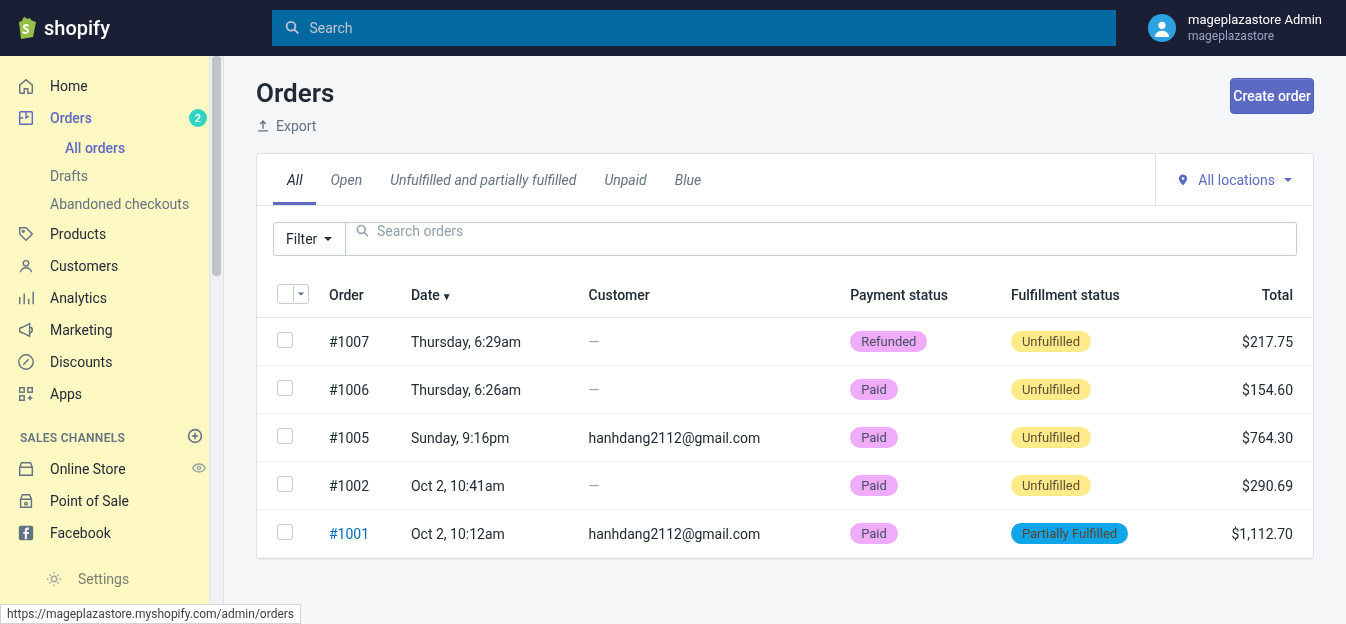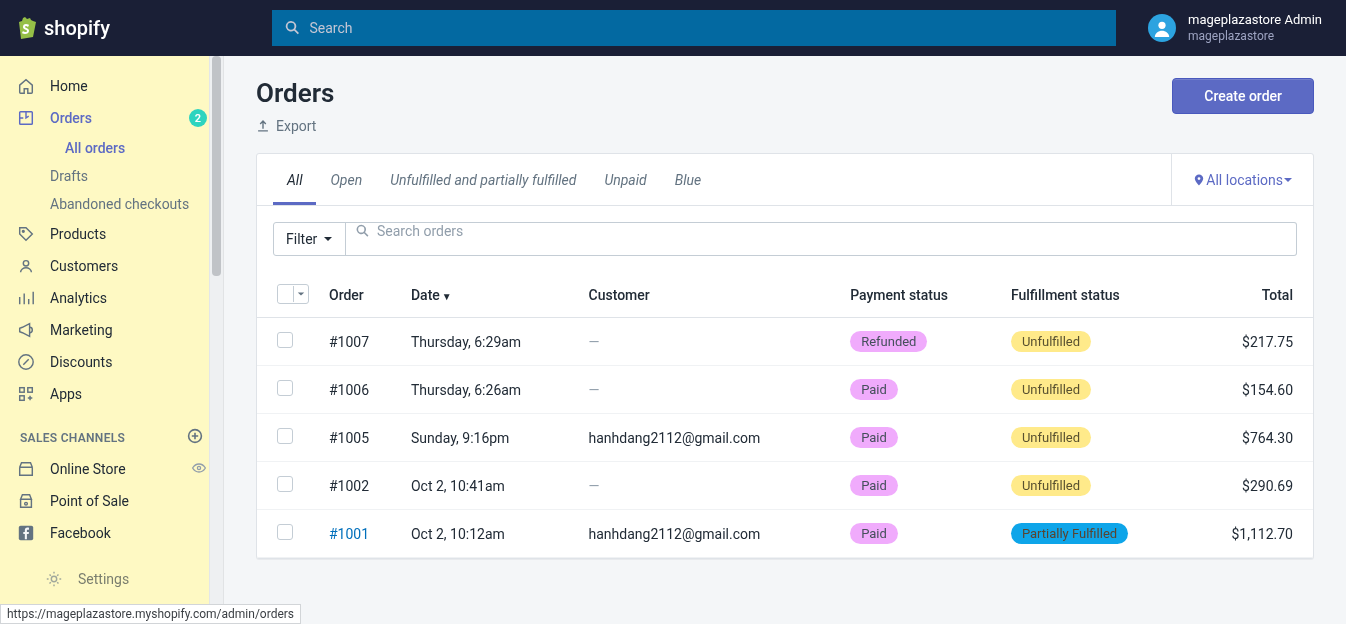--- a/index.html
+++ b/index.html
@@ -33,28 +33,28 @@
 .section-title { padding: 18px 20px 6px; font-size: 12px; font-weight: 600; color: #637381; letter-spacing: 0.3px; display: flex; align-items: center; justify-content: space-between; }
 .section-title .add { color: #637381; }
 .channel-trail { margin-left: auto; color: #919eab; }
 .sidebar-bottom { padding-top: 14px; margin-left: 28px; }
 .nav-item.cut { opacity: .6; }
 
 .main { flex: 1; overflow: auto; padding: 22px 32px 0 32px; }
 .page-head { display: flex; justify-content: space-between; align-items: flex-start; margin-bottom: 16px; }
 .page-title { font-size: 26px; font-weight: 600; color: #212b36; margin-bottom: 10px; }
 .export-link { display: inline-flex; align-items: center; gap: 6px; color: #637381; font-size: 14px; cursor: pointer; }
-.btn-primary { background: #5c6ac4; color: #fff; border: 1px solid #4959bd; border-radius: 4px; padding: 9px 31px; font-size: 14px; font-weight: 500; cursor: pointer; box-shadow: inset 0 1px 0 rgba(255,255,255,.15); }
+.btn-primary { background: #5c6ac4; color: #fff; border: 1px solid #4959bd; border-radius: 4px; padding: 9px 2px; font-size: 14px; font-weight: 500; cursor: pointer; box-shadow: inset 0 1px 0 rgba(255,255,255,.15); }
 
 .card { background: #fff; border: 1px solid #dfe3e8; border-radius: 3px; box-shadow: 0 1px 0 rgba(22,29,37,.05); }
 .tabs-row { display: flex; justify-content: space-between; border-bottom: 1px solid #dfe3e8; height: 52px; }
 .tabs { display: flex; align-items: stretch; padding: 0 16px; }
 .tab { display: flex; align-items: center; padding: 0 14px; font-size: 14px; color: #637381; cursor: pointer; font-style: italic; }
 .tab.active { color: #212b36; box-shadow: inset 0 -3px 0 #5c6ac4; }
-.loc { display: flex; align-items: center; padding: 0 20px; border-left: 1px solid #dfe3e8; color: #5c6ac4; font-size: 14px; cursor: pointer; }
+.loc { display: flex; align-items: center; gap: 8px; padding: 0 20px; border-left: 1px solid #dfe3e8; color: #5c6ac4; font-size: 14px; cursor: pointer; }
 
 .filter-row { display: flex; padding: 16px; gap: 0; }
 .filter-btn { border: 1px solid #c4cdd5; border-radius: 3px; background: #fff; padding: 8px 12px; font-size: 14px; color: #212b36; cursor: pointer; display: flex; align-items: center; gap: 6px; }
 .search-orders { flex: 1; border: 1px solid #c4cdd5; border-left: none; border-radius: 0 3px 3px 0; display: flex; align-items: flex-start; padding: 0 10px; margin-left: -1px; }
 .filter-btn { border-radius: 3px 0 0 3px; }
 .search-orders input { border: none; outline: none; font-size: 14px; width: 100%; margin-left: 6px; }
 .search-orders input::placeholder { color: #919eab; }
 
 table { width: 100%; border-collapse: collapse; }
 th { text-align: left; font-size: 14px; font-weight: 500; color: #212b36; padding: 12px 10px; border-bottom: 1px solid #dfe3e8; }

